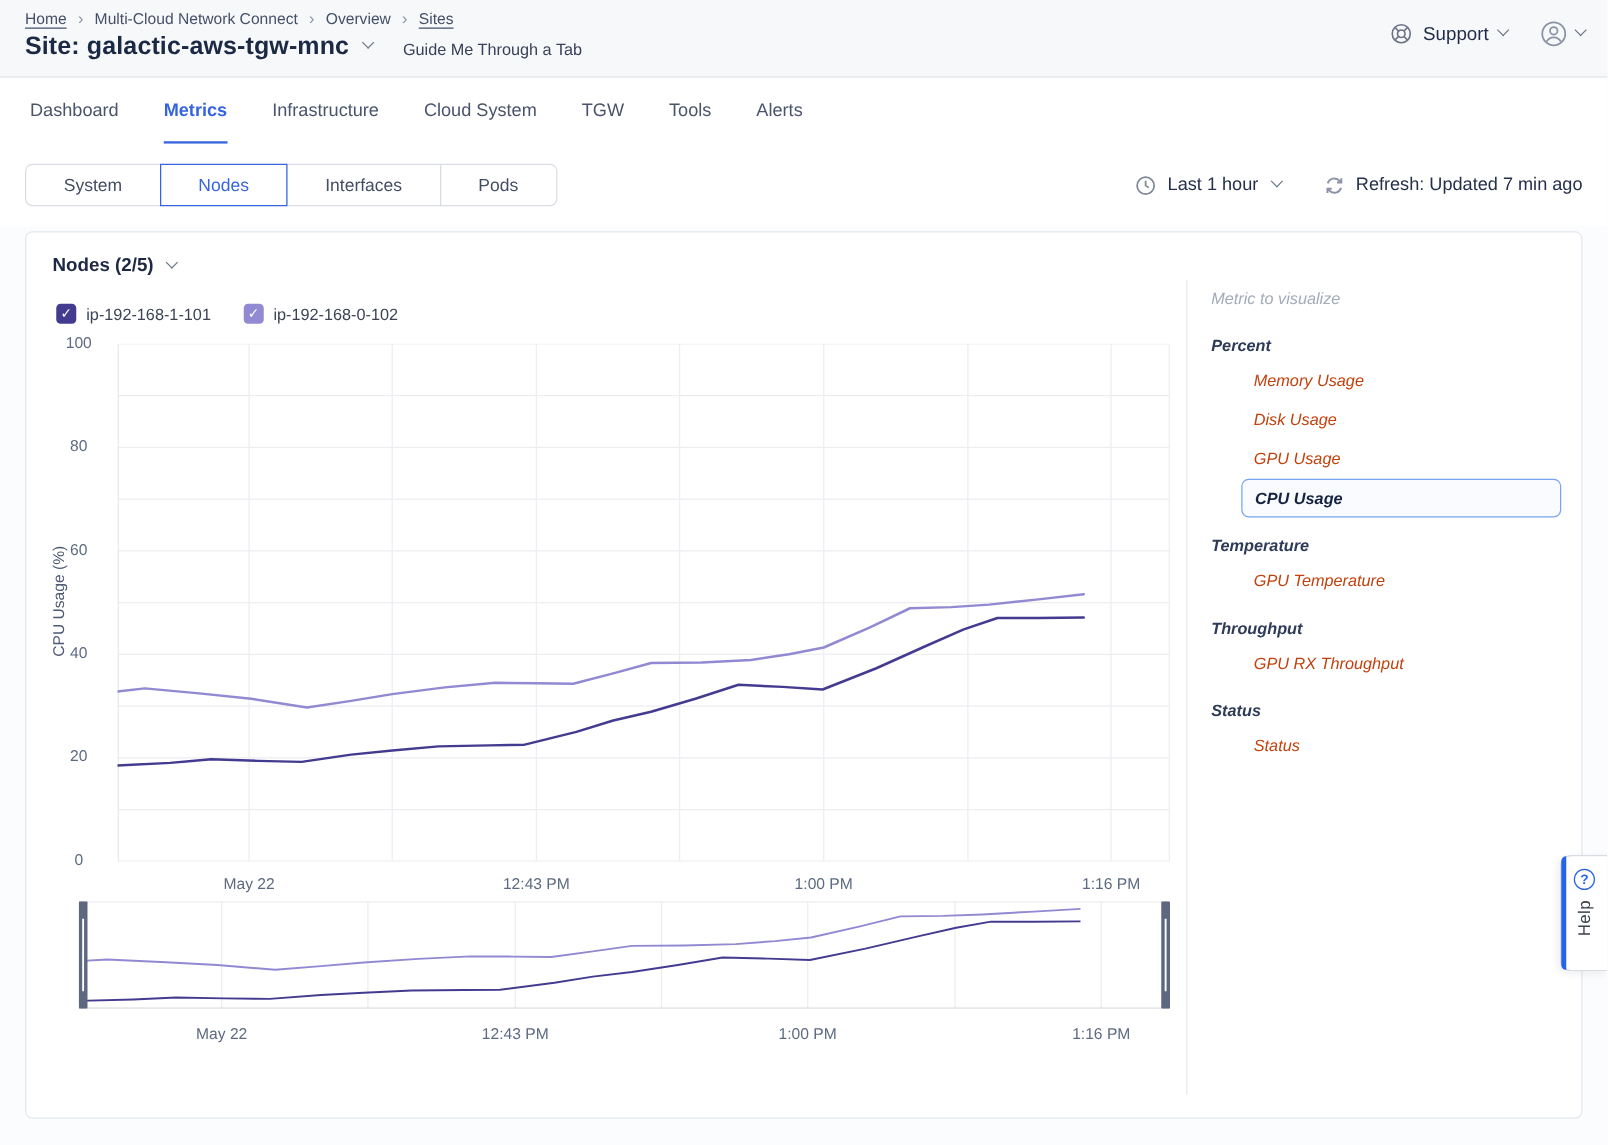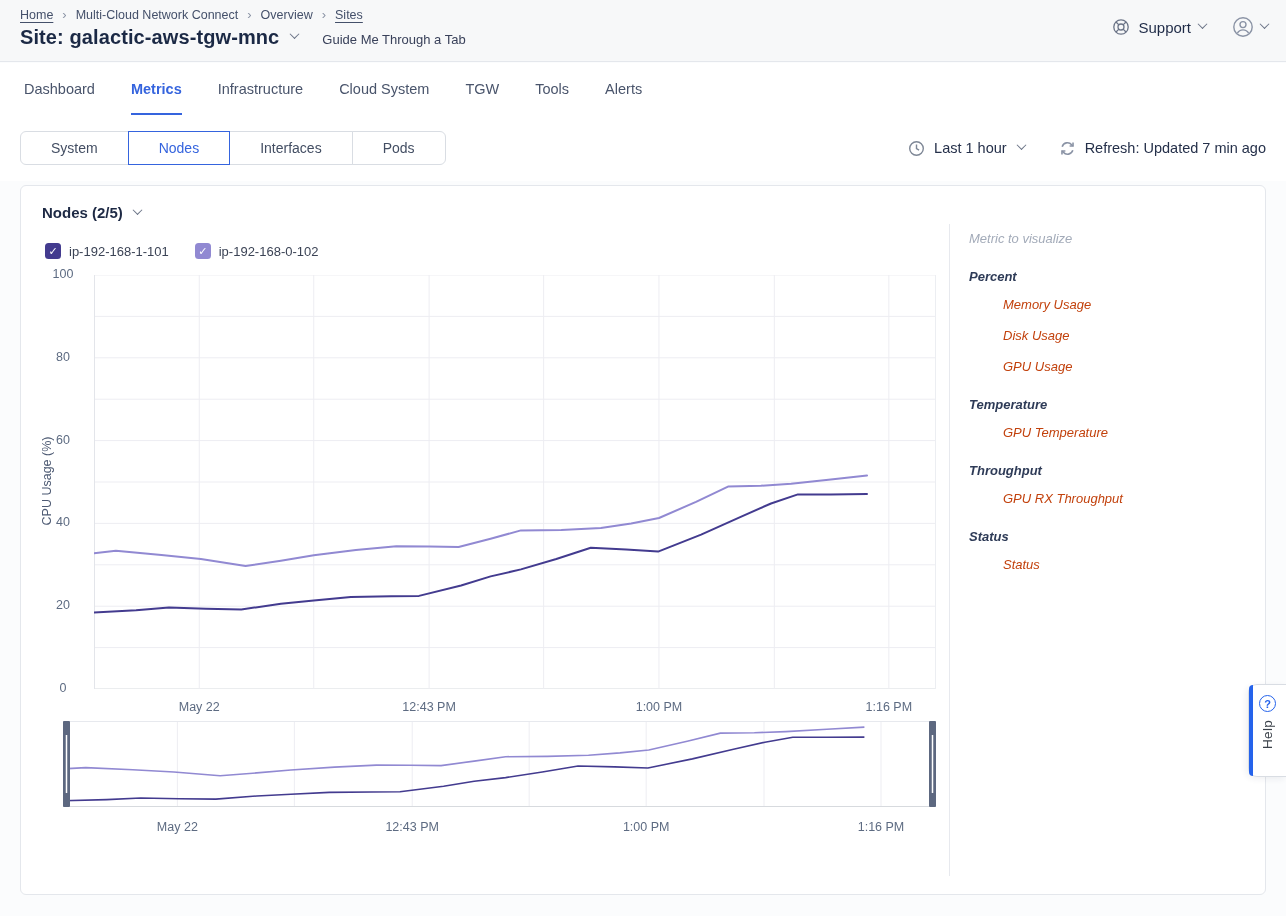--- a/index.html
+++ b/index.html
@@ -266,20 +266,21 @@
   <div class="v-divider"></div>
 
   <aside class="metrics-sidebar">
     <div class="sb-title">Metric to visualize</div>
     <div id="sb-groups">
         <div class="sb-group">
           <div class="sb-group-label">Percent</div>
           <div class="sb-item">Memory Usage</div>
           <div class="sb-item">Disk Usage</div>
           <div class="sb-item">GPU Usage</div>
+          <div class="sb-item selected">CPU Usage</div>
         </div>
         <div class="sb-group">
           <div class="sb-group-label">Temperature</div>
           <div class="sb-item">GPU Temperature</div>
         </div>
         <div class="sb-group">
           <div class="sb-group-label">Throughput</div>
           <div class="sb-item">GPU RX Throughput</div>
         </div>
         <div class="sb-group">

